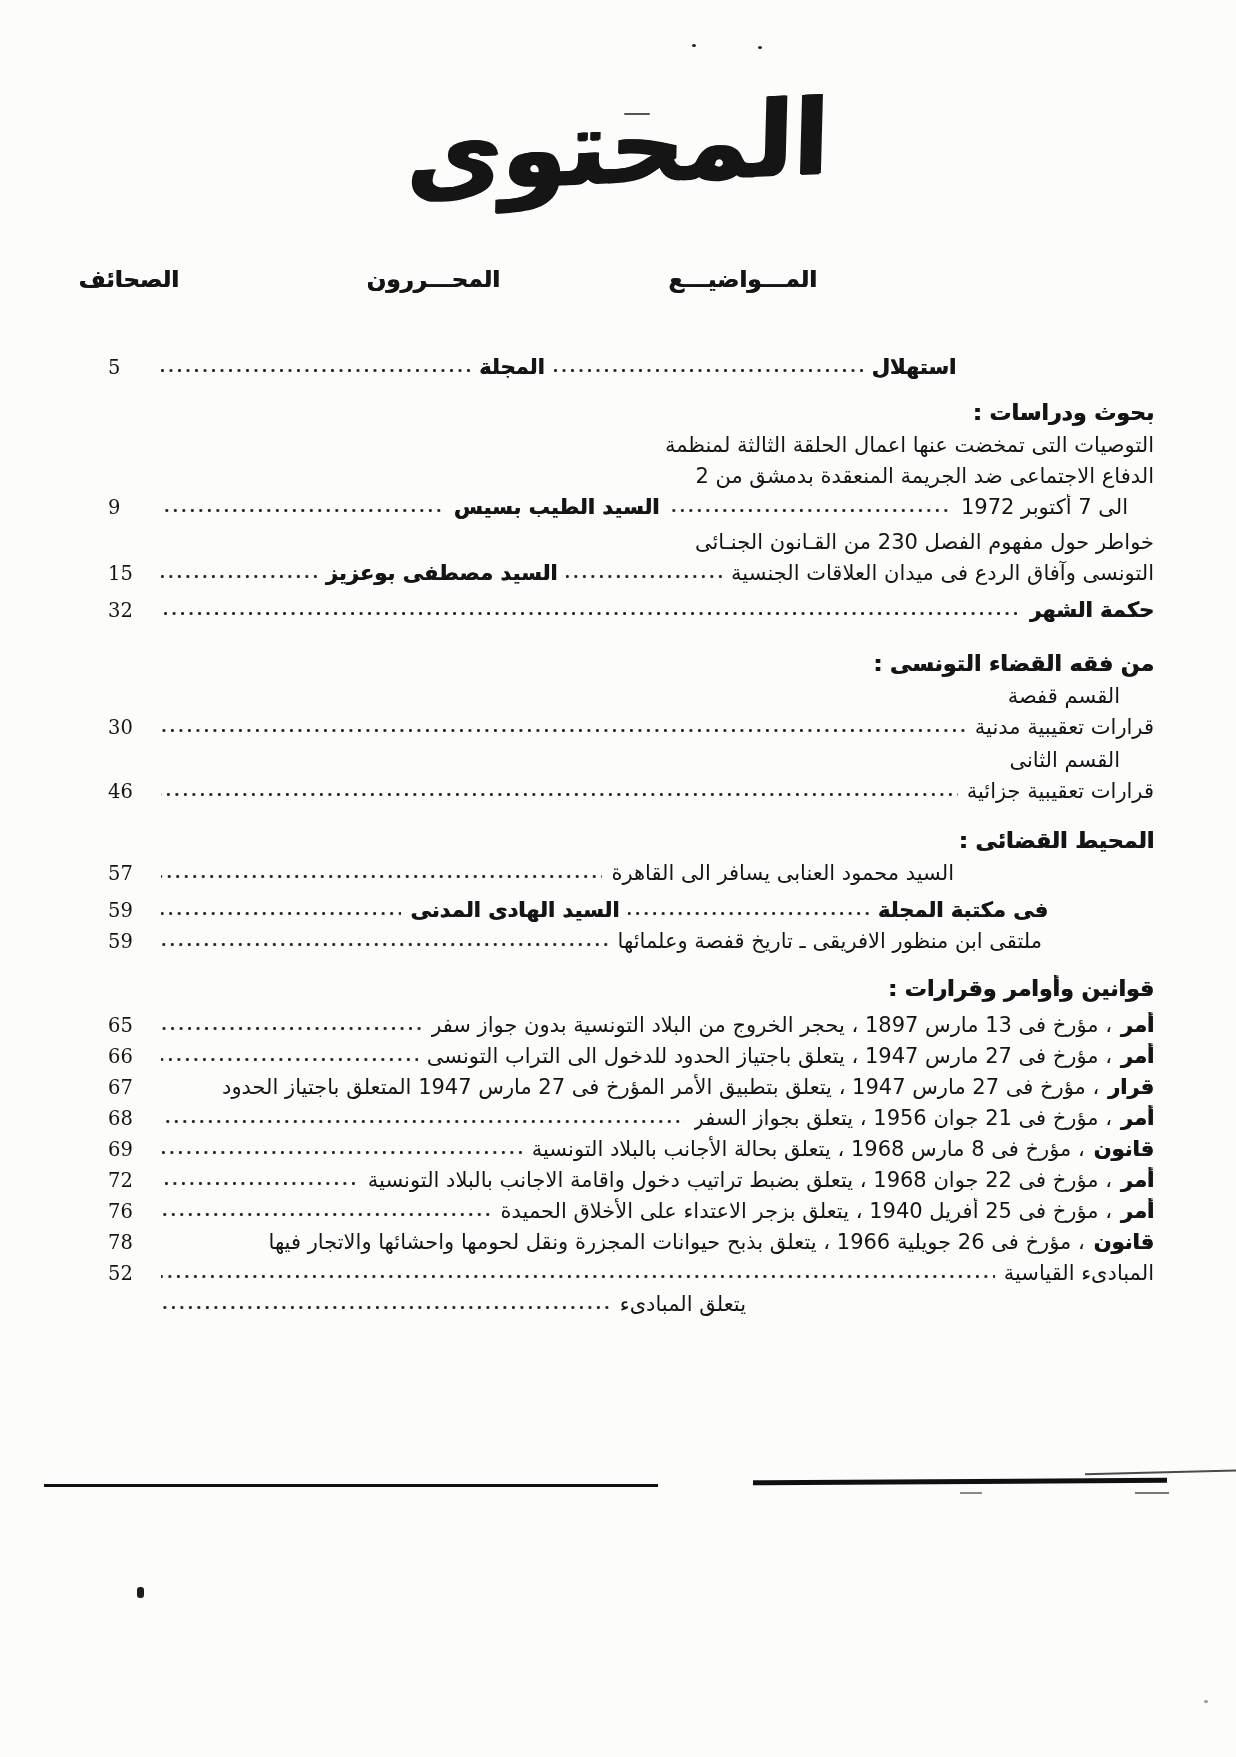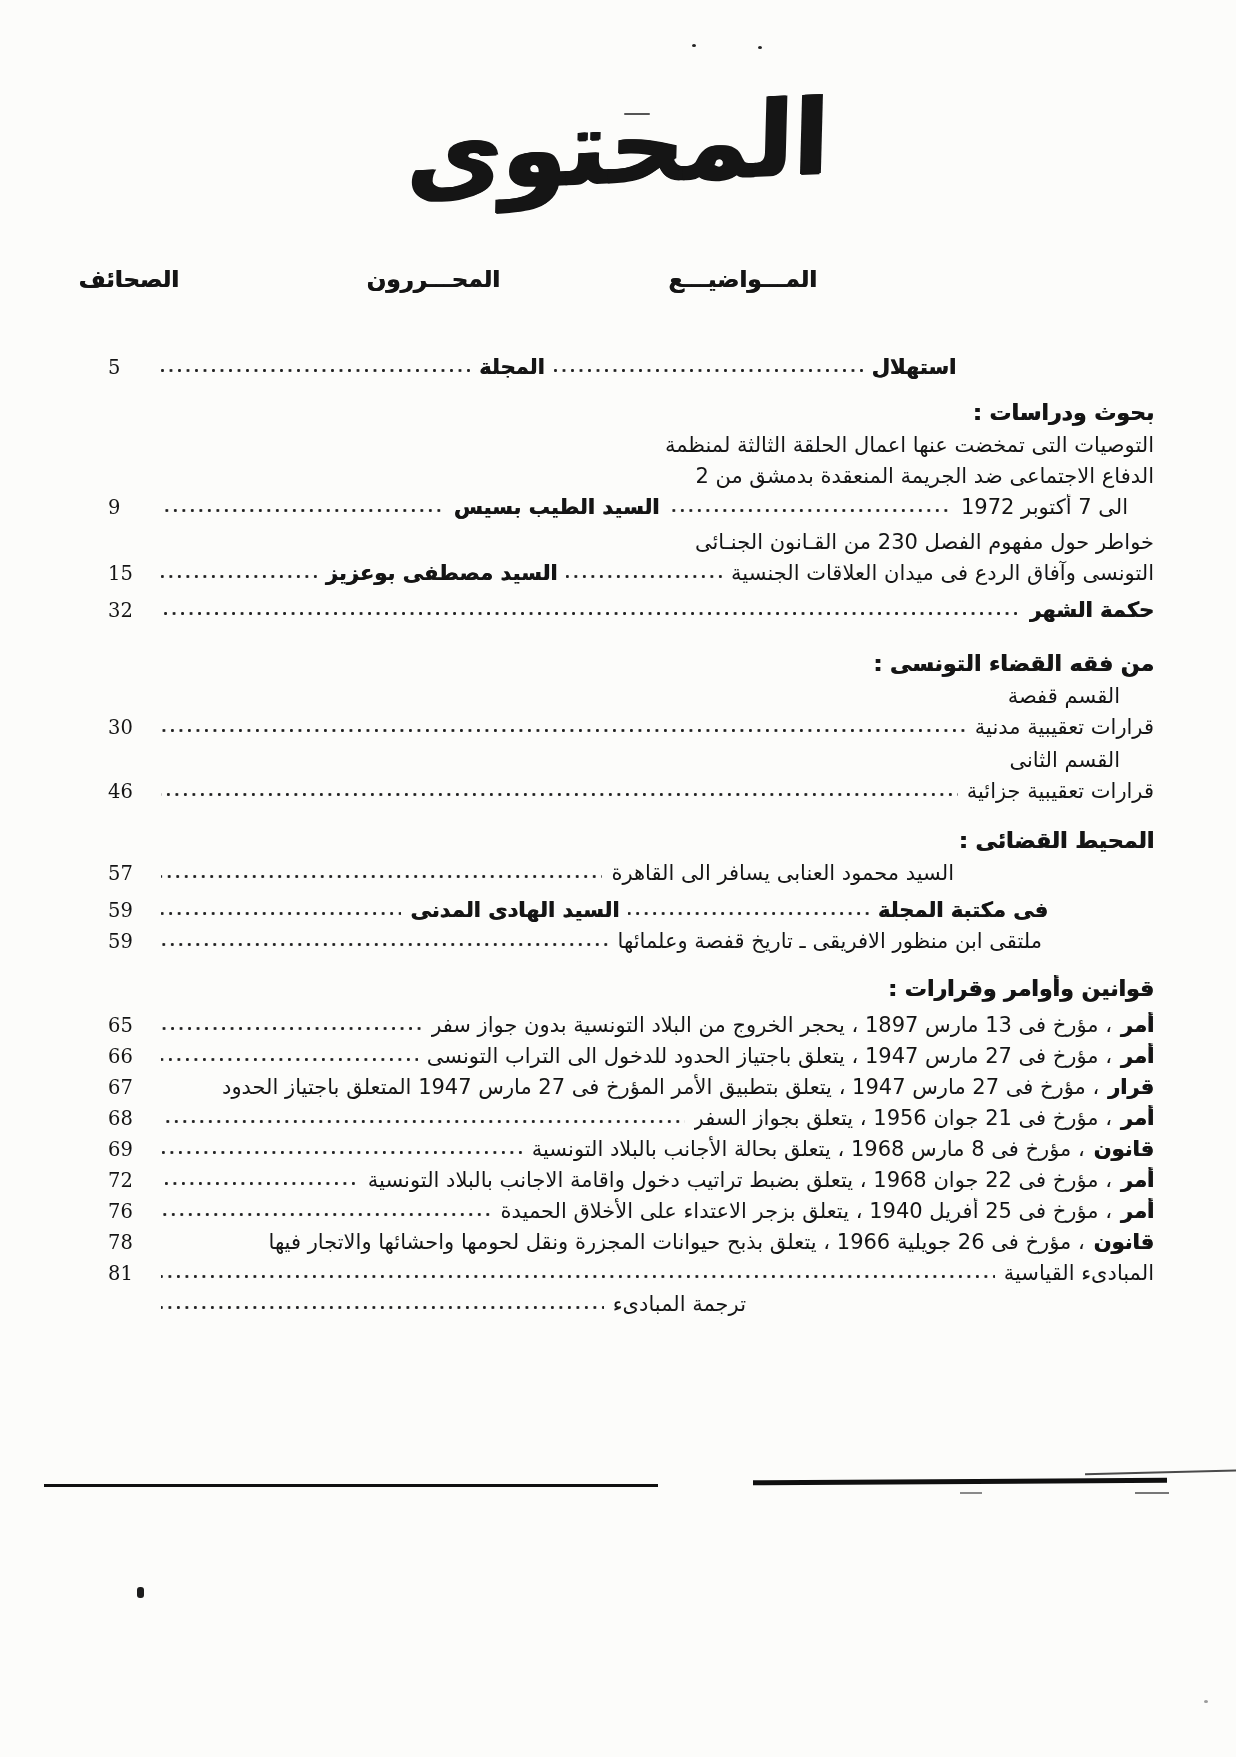--- a/index.html
+++ b/index.html
@@ -197,24 +197,24 @@
         <span class="page-num">76</span>
       </div>
       <div class="row entry">
         <span class="topic-text"><span class="lead b">قانون</span> ، مؤرخ فى 26 جويلية 1966 ، يتعلق بذبح حيوانات المجزرة ونقل لحومها واحشائها والاتجار فيها</span>
         <span class="leader off"></span>
         <span class="page-num">78</span>
       </div>
       <div class="row entry">
         <span class="topic-text">المبادىء القياسية</span>
         <span class="leader"></span>
-        <span class="page-num">81</span>
+        <span class="page-num">52</span>
       </div>
       <div class="row entry" style="margin-right: 408px;">
-        <span class="topic-text">ترجمة المبادىء</span>
+        <span class="topic-text">يتعلق المبادىء</span>
         <span class="leader"></span>
         <span class="page-num"></span>
       </div>
     </div>
 
   <div class="rule rule1"></div>
   <div class="rule rule2"></div>
   <div class="fuzz1"></div>
   <div class="fuzz2"></div>
   <div class="fuzz3"></div>

